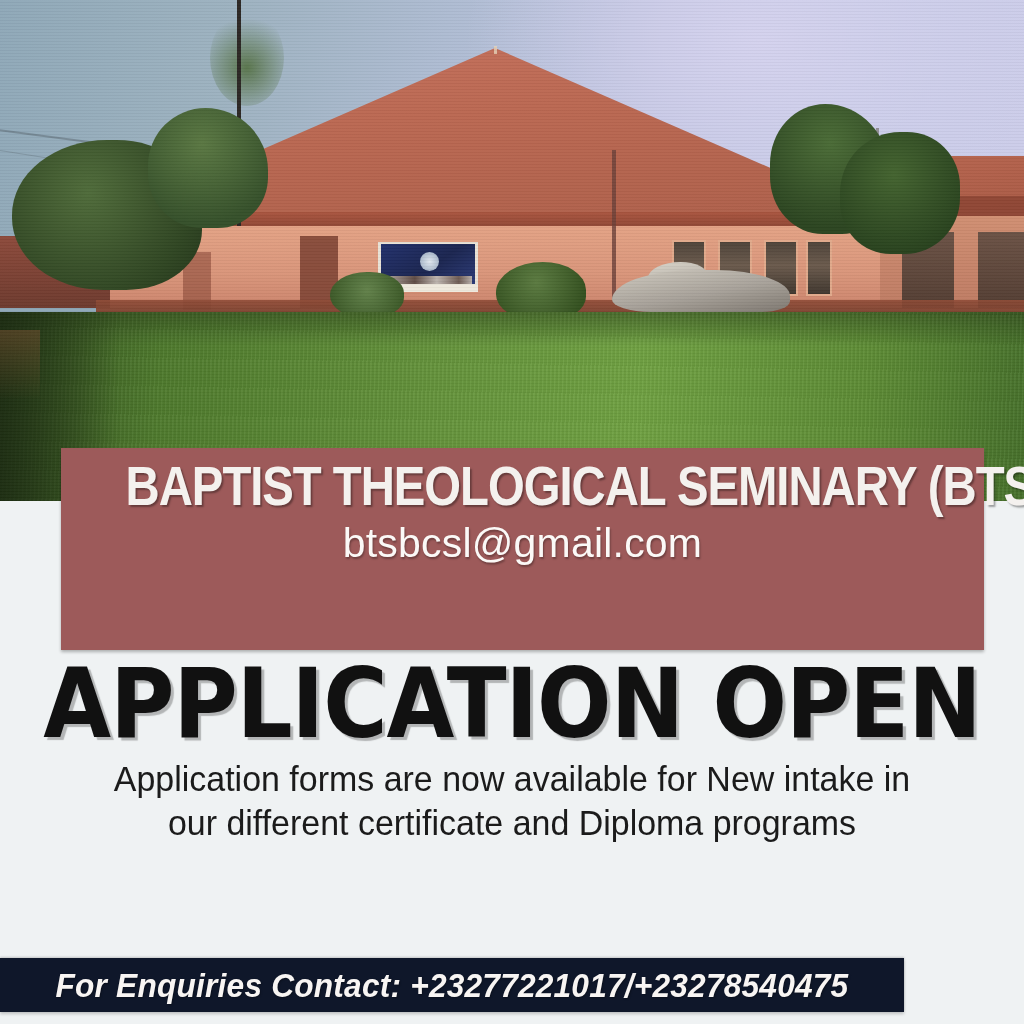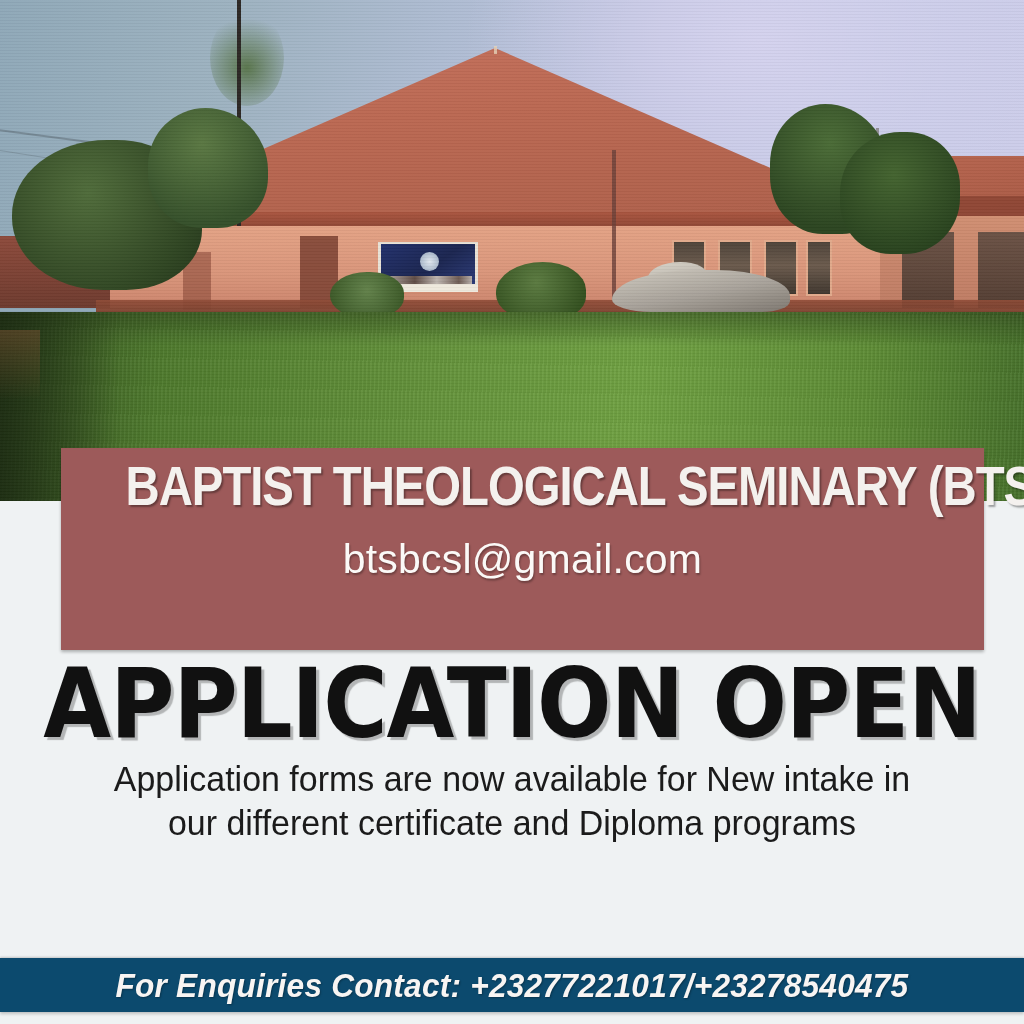--- a/index.html
+++ b/index.html
@@ -289,21 +289,21 @@
     margin-top:20px;
     font-size:41px;
     line-height:50px;
     color:#fbf9f7;
     font-weight:normal;
     letter-spacing:.4px;
     text-shadow:1px 2px 2px rgba(0,0,0,.3);
     white-space:nowrap;
   }
   .org-email{
-    margin-top:18px;
+    margin-top:2px;
     font-size:41px;
     line-height:50px;
     color:#fbf9f7;
     font-weight:normal;
     letter-spacing:.2px;
     text-shadow:1px 2px 2px rgba(0,0,0,.3);
     white-space:nowrap;
   }
 
   
@@ -350,22 +350,22 @@
     line-height:33px;
     color:#ffffff;
     letter-spacing:0px;
     transform:scaleX(.99);
     white-space:nowrap;
   }
 
   
   .footer-band{
     position:absolute; left:0; top:958px;
-    width:1024px; height:54px;
-    background:#0c4a6e;
+    width:904px; height:54px;
+    background:#0f172a;
     box-shadow:0 -1px 2px rgba(0,0,0,.18), 0 2px 3px rgba(0,0,0,.2);
     display:flex; align-items:center; justify-content:center;
     z-index:6;
   }
   .footer-text{
     font-weight:bold;
     font-style:italic;
     font-size:33px;
     line-height:33px;
     color:#f8f5f3;

